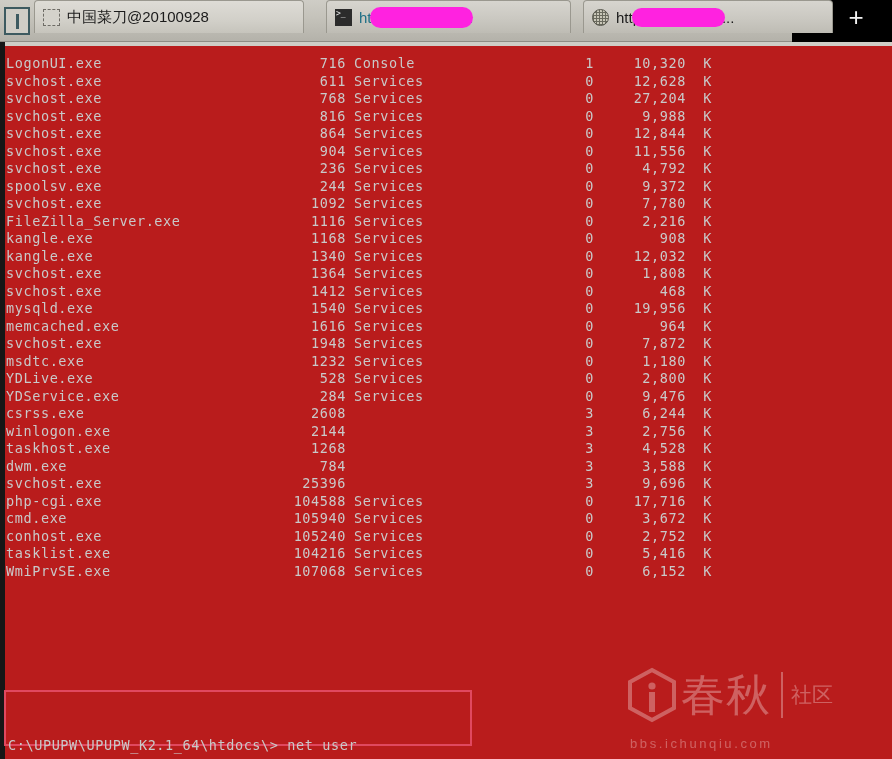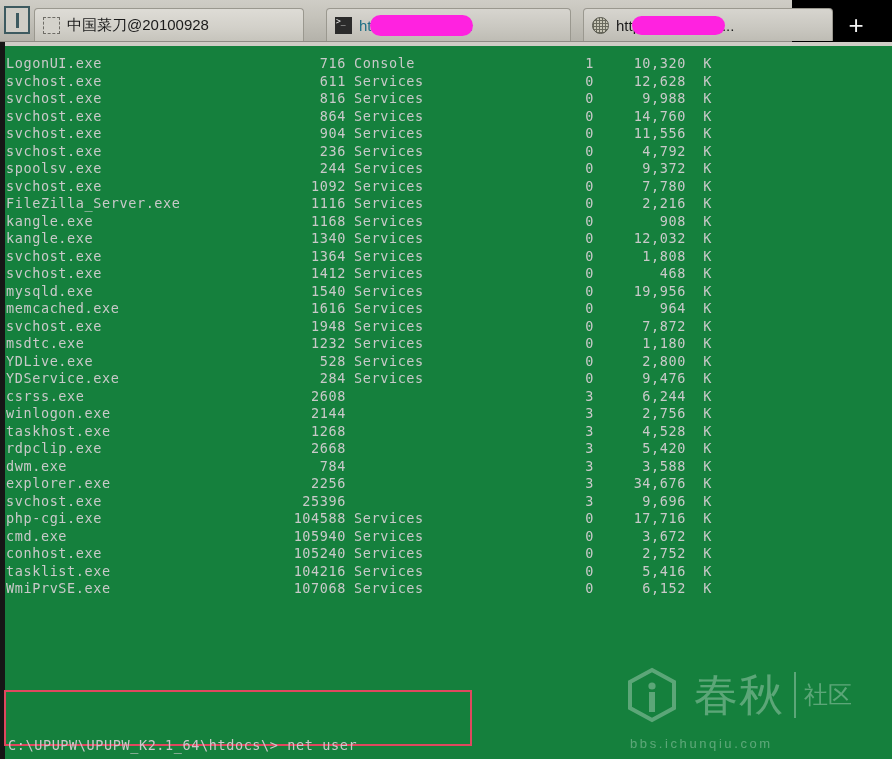--- a/index.html
+++ b/index.html
@@ -16,21 +16,21 @@
   }
 
   
   .tabstrip {
     position: absolute;
     left: 0; top: 0;
     width: 792px;
     height: 42px;
     background: linear-gradient(to bottom, #cfcdc6 0%, #c4c2ba 45%, #b4b2aa 100%);
     display: flex;
-    align-items: flex-end;
+    align-items: flex-start;
     box-sizing: border-box;
     border-bottom: 1px solid #8e8c85;
   }
   .win-icon-box {
     width: 34px;
     height: 42px;
     display: flex;
     align-items: center;
     justify-content: center;
     flex: 0 0 auto;
@@ -149,21 +149,21 @@
     text-shadow: 0 1px 1px rgba(0,0,0,.35);
   }
 
   
   .console {
     position: absolute;
     left: 0;
     top: 42px;
     width: 892px;
     height: 717px;
-    background: #15803d;
+    background: #b91c1c;
     overflow: hidden;
   }
   .console-inner {
     position: absolute;
     left: 0;
     top: 0;
     padding: 13px 0 0 6px;
   }
   .row {
     height: 17.5px;
@@ -248,33 +248,33 @@
     position: relative;
     flex: 0 0 52px;
   }
   .wm-hex svg { display: block; }
   .wm-cn {
     font-family: "DejaVu Sans", sans-serif;
     font-size: 44px;
     line-height: 50px;
     color: #ffffff;
     letter-spacing: 1px;
-    margin-left: 16px;
+    margin-left: 3px;
     white-space: nowrap;
   }
   .wm-divider {
     width: 2px;
     height: 46px;
     background: #ffffff;
     margin: 0 8px 0 10px;
     flex: 0 0 2px;
   }
   .wm-sub2 {
     font-family: "DejaVu Sans", sans-serif;
-    font-size: 24px;
+    font-size: 21px;
     line-height: 23px;
     color: #ffffff;
     white-space: nowrap;
   }
   .wm-url {
     font-family: "Liberation Sans", sans-serif;
     font-size: 13px;
     color: #ffffff;
     letter-spacing: 2.6px;
     margin-top: 13px;
@@ -314,43 +314,42 @@
   <div class="newtab">+</div>
 </div>
 
 <div class="console">
   <div class="top-rail"></div>
   <div class="left-rail"></div>
 
   <div class="console-inner" id="process-list">
       <div class="row"><span class="c-name">LogonUI.exe</span><span class="c-pid">716</span><span class="c-sess">Console</span><span class="c-num">1</span><span class="c-mem">10,320</span><span class="c-k">K</span></div>
       <div class="row"><span class="c-name">svchost.exe</span><span class="c-pid">611</span><span class="c-sess">Services</span><span class="c-num">0</span><span class="c-mem">12,628</span><span class="c-k">K</span></div>
+      <div class="row"><span class="c-name">svchost.exe</span><span class="c-pid">768</span><span class="c-sess">Services</span><span class="c-num">0</span><span class="c-mem">27,204</span><span class="c-k">K</span></div>
       <div class="row"><span class="c-name">svchost.exe</span><span class="c-pid">816</span><span class="c-sess">Services</span><span class="c-num">0</span><span class="c-mem">9,988</span><span class="c-k">K</span></div>
-      <div class="row"><span class="c-name">svchost.exe</span><span class="c-pid">864</span><span class="c-sess">Services</span><span class="c-num">0</span><span class="c-mem">14,760</span><span class="c-k">K</span></div>
+      <div class="row"><span class="c-name">svchost.exe</span><span class="c-pid">864</span><span class="c-sess">Services</span><span class="c-num">0</span><span class="c-mem">12,844</span><span class="c-k">K</span></div>
       <div class="row"><span class="c-name">svchost.exe</span><span class="c-pid">904</span><span class="c-sess">Services</span><span class="c-num">0</span><span class="c-mem">11,556</span><span class="c-k">K</span></div>
       <div class="row"><span class="c-name">svchost.exe</span><span class="c-pid">236</span><span class="c-sess">Services</span><span class="c-num">0</span><span class="c-mem">4,792</span><span class="c-k">K</span></div>
       <div class="row"><span class="c-name">spoolsv.exe</span><span class="c-pid">244</span><span class="c-sess">Services</span><span class="c-num">0</span><span class="c-mem">9,372</span><span class="c-k">K</span></div>
       <div class="row"><span class="c-name">svchost.exe</span><span class="c-pid">1092</span><span class="c-sess">Services</span><span class="c-num">0</span><span class="c-mem">7,780</span><span class="c-k">K</span></div>
       <div class="row"><span class="c-name">FileZilla_Server.exe</span><span class="c-pid">1116</span><span class="c-sess">Services</span><span class="c-num">0</span><span class="c-mem">2,216</span><span class="c-k">K</span></div>
       <div class="row"><span class="c-name">kangle.exe</span><span class="c-pid">1168</span><span class="c-sess">Services</span><span class="c-num">0</span><span class="c-mem">908</span><span class="c-k">K</span></div>
       <div class="row"><span class="c-name">kangle.exe</span><span class="c-pid">1340</span><span class="c-sess">Services</span><span class="c-num">0</span><span class="c-mem">12,032</span><span class="c-k">K</span></div>
       <div class="row"><span class="c-name">svchost.exe</span><span class="c-pid">1364</span><span class="c-sess">Services</span><span class="c-num">0</span><span class="c-mem">1,808</span><span class="c-k">K</span></div>
       <div class="row"><span class="c-name">svchost.exe</span><span class="c-pid">1412</span><span class="c-sess">Services</span><span class="c-num">0</span><span class="c-mem">468</span><span class="c-k">K</span></div>
       <div class="row"><span class="c-name">mysqld.exe</span><span class="c-pid">1540</span><span class="c-sess">Services</span><span class="c-num">0</span><span class="c-mem">19,956</span><span class="c-k">K</span></div>
       <div class="row"><span class="c-name">memcached.exe</span><span class="c-pid">1616</span><span class="c-sess">Services</span><span class="c-num">0</span><span class="c-mem">964</span><span class="c-k">K</span></div>
       <div class="row"><span class="c-name">svchost.exe</span><span class="c-pid">1948</span><span class="c-sess">Services</span><span class="c-num">0</span><span class="c-mem">7,872</span><span class="c-k">K</span></div>
       <div class="row"><span class="c-name">msdtc.exe</span><span class="c-pid">1232</span><span class="c-sess">Services</span><span class="c-num">0</span><span class="c-mem">1,180</span><span class="c-k">K</span></div>
       <div class="row"><span class="c-name">YDLive.exe</span><span class="c-pid">528</span><span class="c-sess">Services</span><span class="c-num">0</span><span class="c-mem">2,800</span><span class="c-k">K</span></div>
       <div class="row"><span class="c-name">YDService.exe</span><span class="c-pid">284</span><span class="c-sess">Services</span><span class="c-num">0</span><span class="c-mem">9,476</span><span class="c-k">K</span></div>
       <div class="row"><span class="c-name">csrss.exe</span><span class="c-pid">2608</span><span class="c-sess"></span><span class="c-num">3</span><span class="c-mem">6,244</span><span class="c-k">K</span></div>
       <div class="row"><span class="c-name">winlogon.exe</span><span class="c-pid">2144</span><span class="c-sess"></span><span class="c-num">3</span><span class="c-mem">2,756</span><span class="c-k">K</span></div>
       <div class="row"><span class="c-name">taskhost.exe</span><span class="c-pid">1268</span><span class="c-sess"></span><span class="c-num">3</span><span class="c-mem">4,528</span><span class="c-k">K</span></div>
-      <div class="row"><span class="c-name">rdpclip.exe</span><span class="c-pid">2668</span><span class="c-sess"></span><span class="c-num">3</span><span class="c-mem">5,420</span><span class="c-k">K</span></div>
       <div class="row"><span class="c-name">dwm.exe</span><span class="c-pid">784</span><span class="c-sess"></span><span class="c-num">3</span><span class="c-mem">3,588</span><span class="c-k">K</span></div>
-      <div class="row"><span class="c-name">explorer.exe</span><span class="c-pid">2256</span><span class="c-sess"></span><span class="c-num">3</span><span class="c-mem">34,676</span><span class="c-k">K</span></div>
       <div class="row"><span class="c-name">svchost.exe</span><span class="c-pid">25396</span><span class="c-sess"></span><span class="c-num">3</span><span class="c-mem">9,696</span><span class="c-k">K</span></div>
       <div class="row"><span class="c-name">php-cgi.exe</span><span class="c-pid">104588</span><span class="c-sess">Services</span><span class="c-num">0</span><span class="c-mem">17,716</span><span class="c-k">K</span></div>
       <div class="row"><span class="c-name">cmd.exe</span><span class="c-pid">105940</span><span class="c-sess">Services</span><span class="c-num">0</span><span class="c-mem">3,672</span><span class="c-k">K</span></div>
       <div class="row"><span class="c-name">conhost.exe</span><span class="c-pid">105240</span><span class="c-sess">Services</span><span class="c-num">0</span><span class="c-mem">2,752</span><span class="c-k">K</span></div>
       <div class="row"><span class="c-name">tasklist.exe</span><span class="c-pid">104216</span><span class="c-sess">Services</span><span class="c-num">0</span><span class="c-mem">5,416</span><span class="c-k">K</span></div>
       <div class="row"><span class="c-name">WmiPrvSE.exe</span><span class="c-pid">107068</span><span class="c-sess">Services</span><span class="c-num">0</span><span class="c-mem">6,152</span><span class="c-k">K</span></div>
     </div>
 
   <div class="prompt-area">
     <div class="redbox" style="border-color: rgb(224, 72, 95);"></div>

